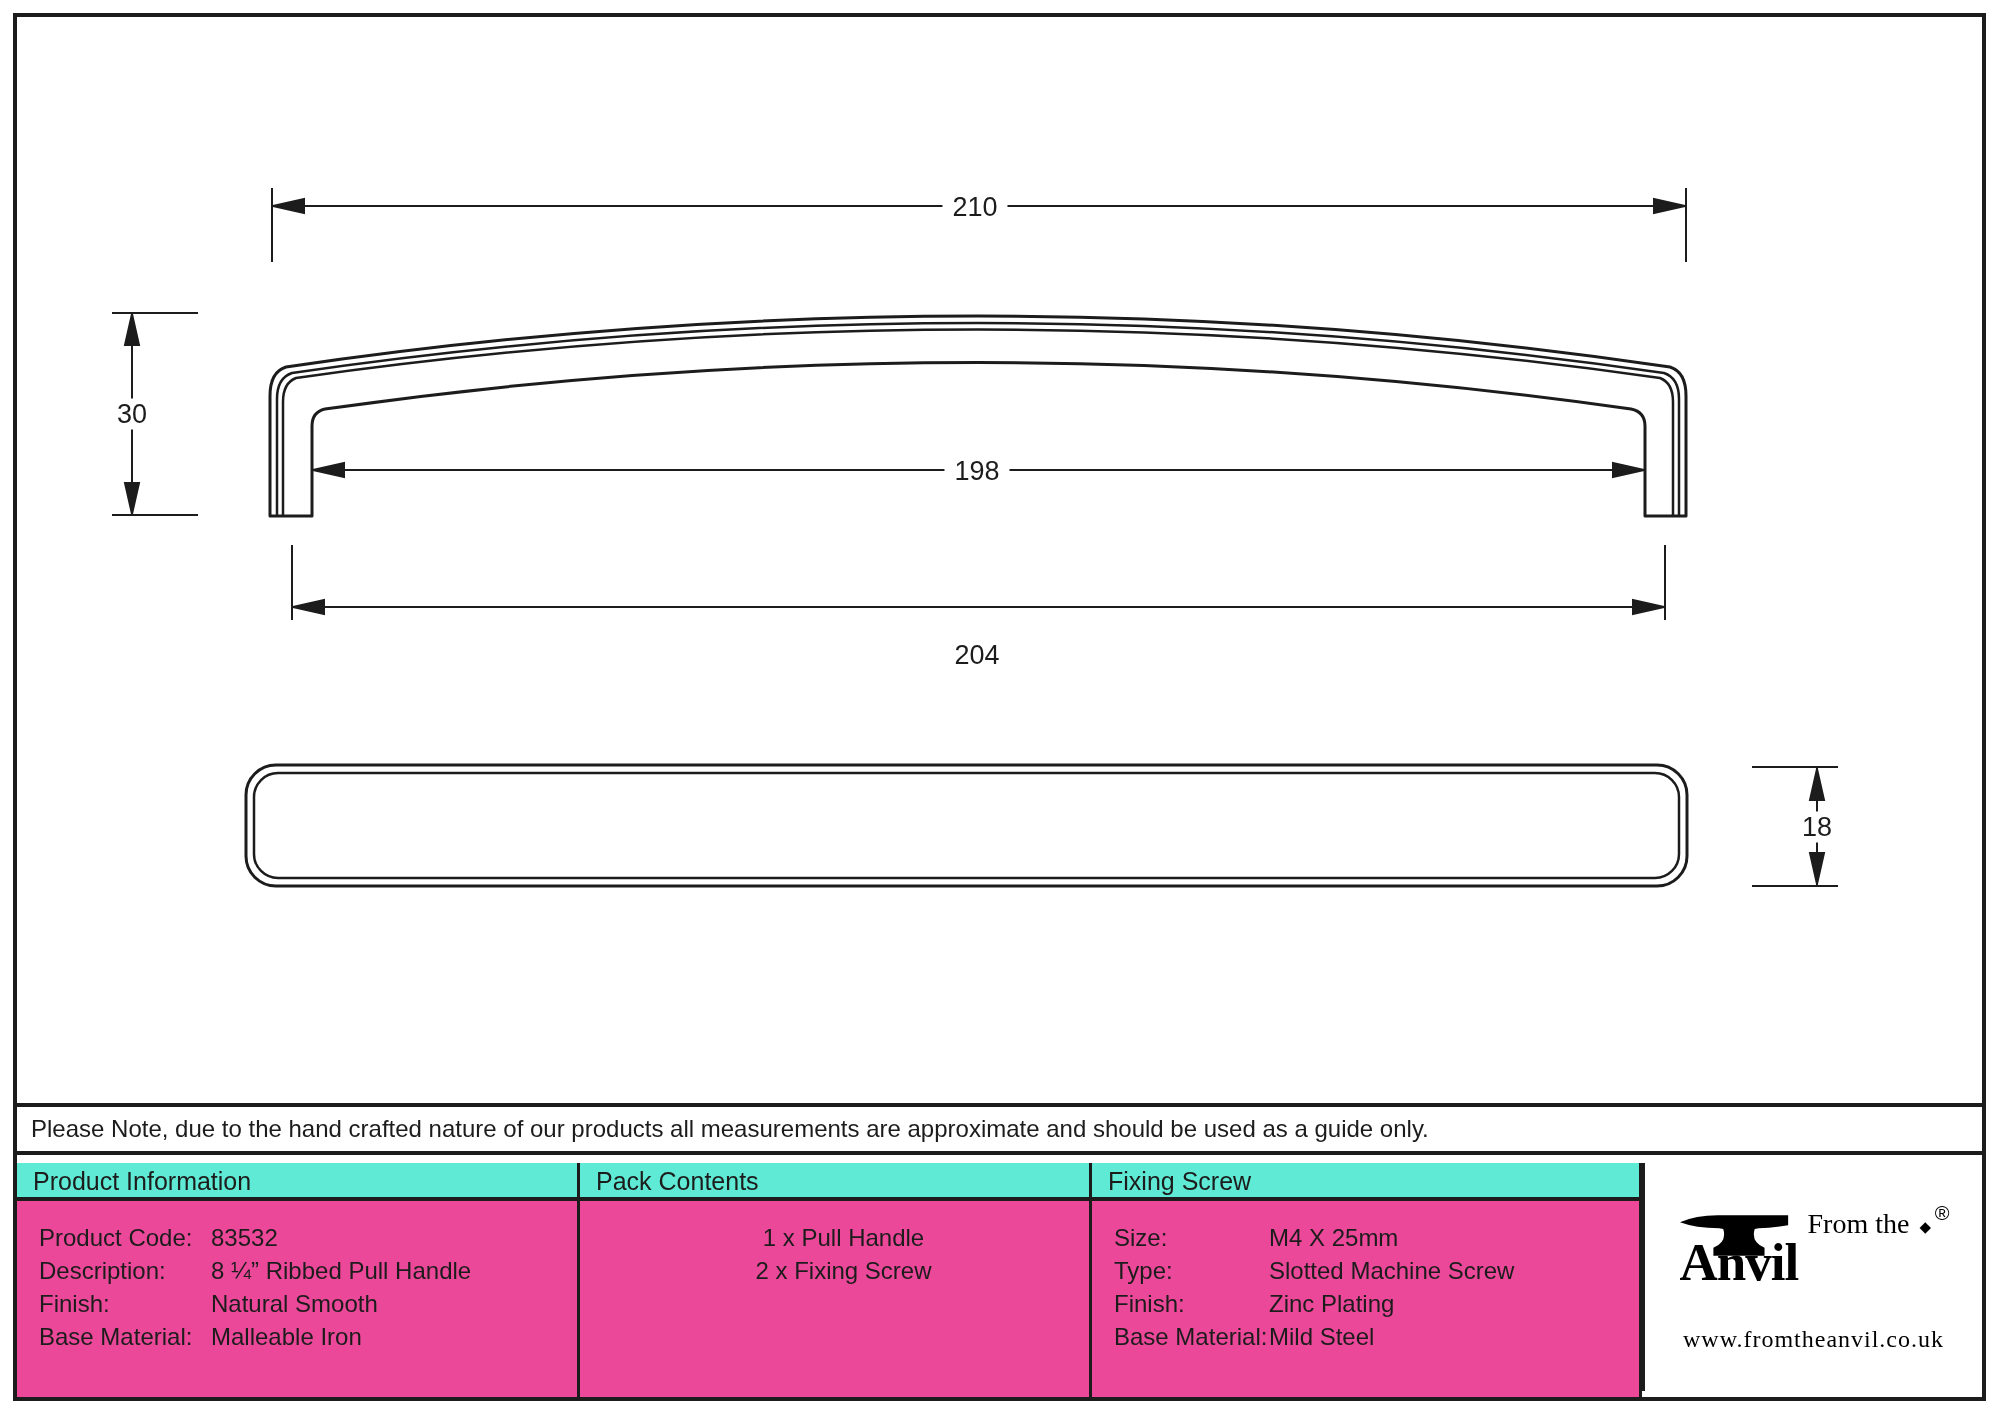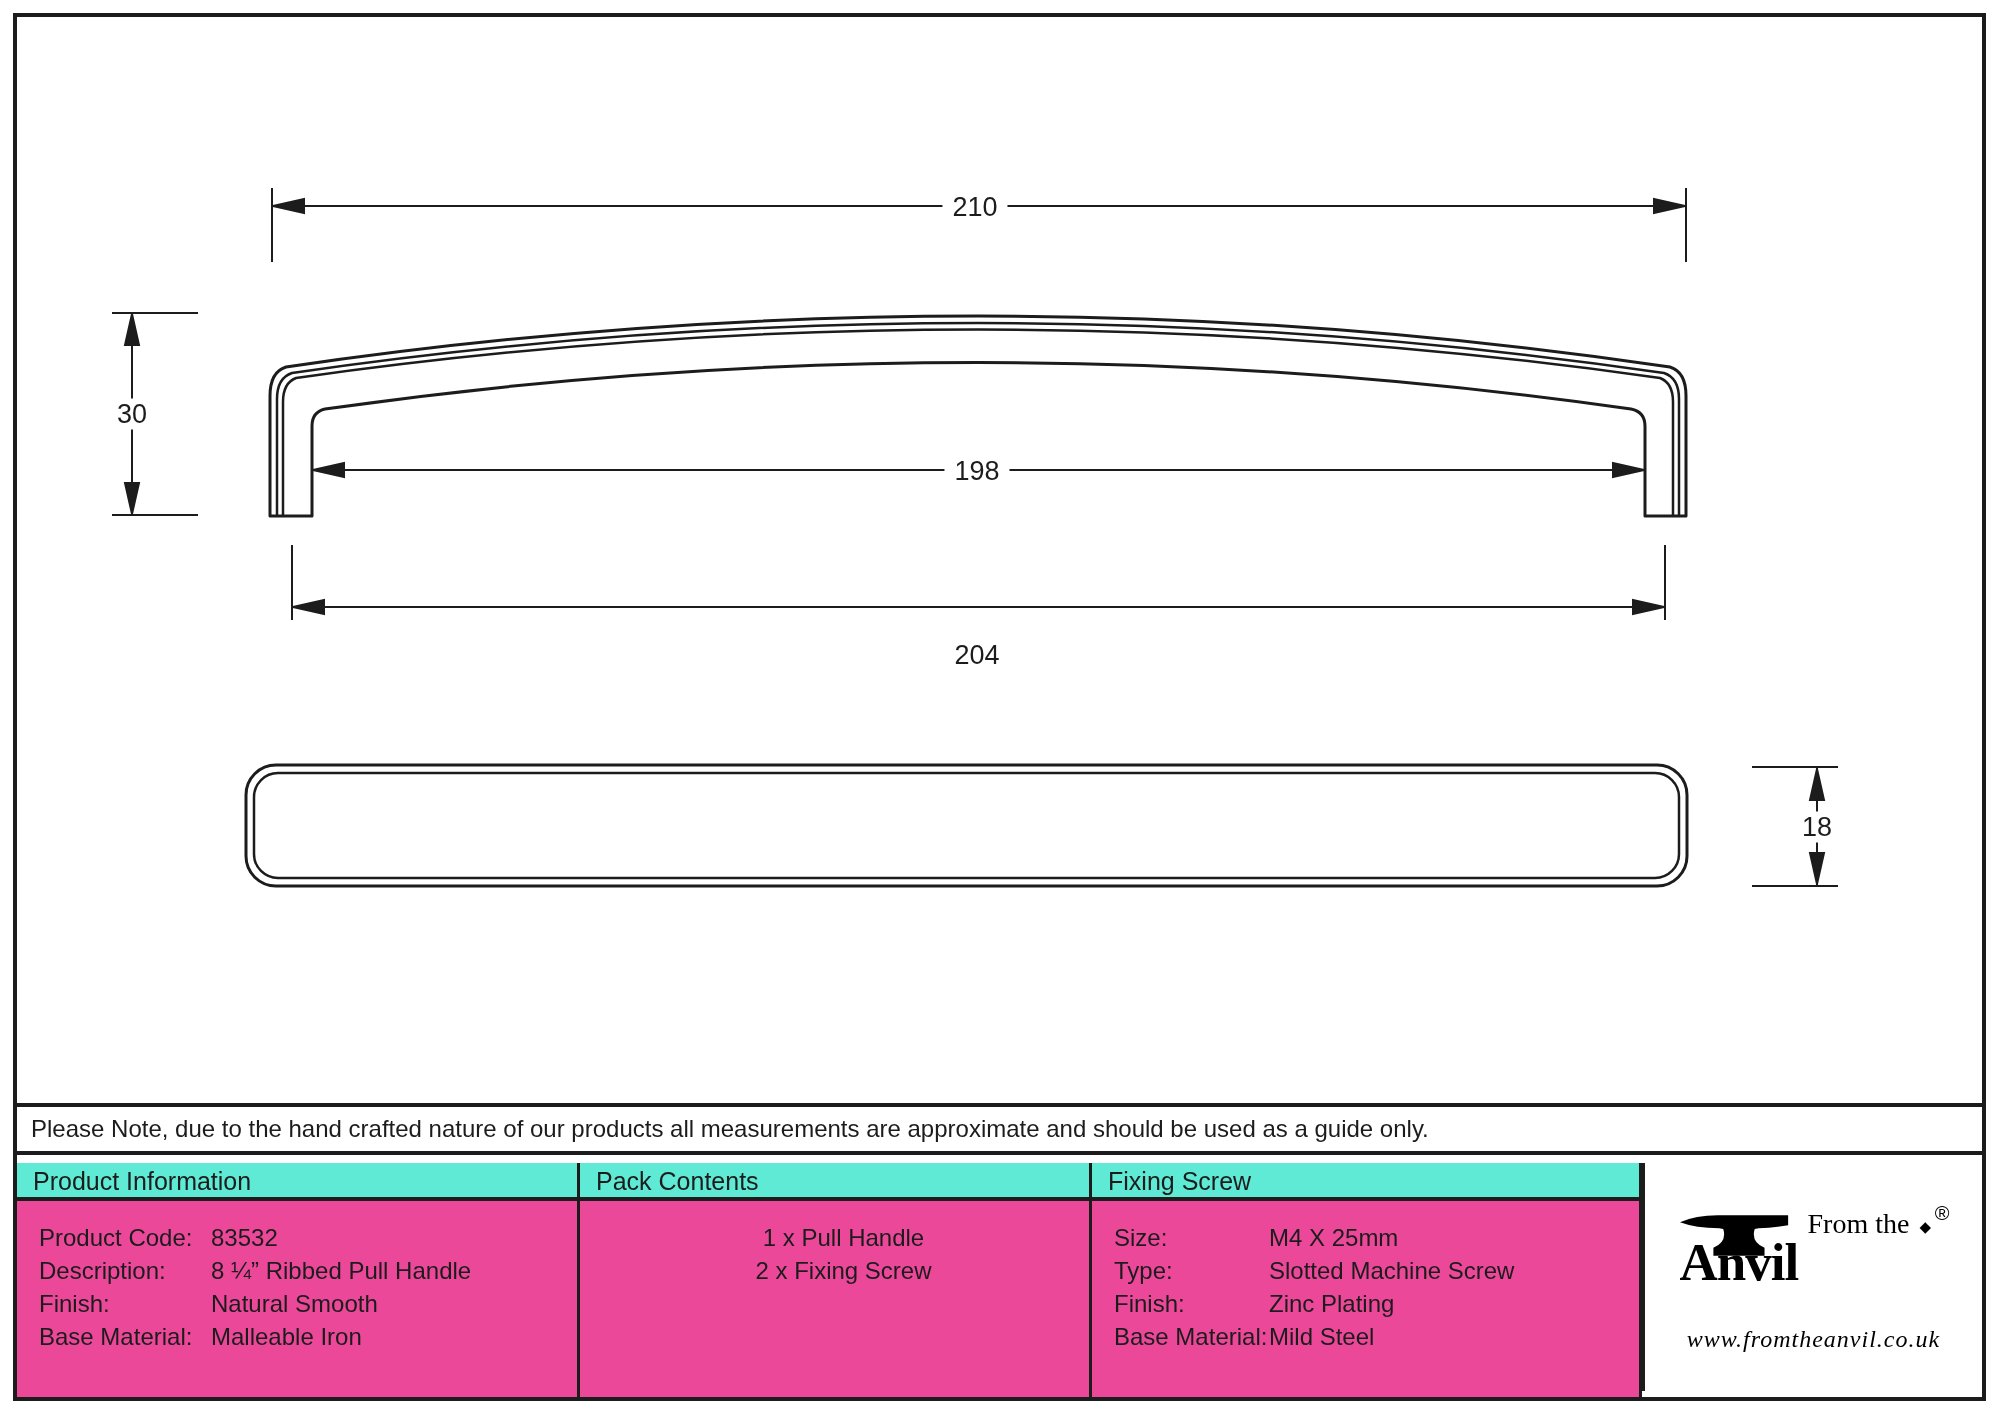--- a/index.html
+++ b/index.html
@@ -59,21 +59,21 @@
     font-family:"Liberation Serif",serif;font-size:28px;color:#000;white-space:nowrap;
   }
   .diamond{position:absolute;left:242px;top:16px;font-size:15px;color:#000;}
   .brand{
     position:absolute;left:2px;top:22px;
     font-family:"Liberation Serif",serif;font-weight:bold;font-size:53px;line-height:76px;color:#000000;
     letter-spacing:-1px;
   }
   .reg{position:absolute;right:0px;top:0px;font-size:20px;color:#000;}
   .logo-url{
-    margin-top:8px;font-family:"Liberation Serif",serif;font-style:italic;
+    margin-top:8px;font-family:"Liberation Serif",serif;
     font-size:24px;color:#000;letter-spacing:1px;white-space:nowrap;
   }
 </style>
 </head>
 <body>
 
 <svg class="linework" width="2000" height="1415" viewBox="0 0 2000 1415">
 
   <g stroke="#1c1c1c" fill="none">
 

